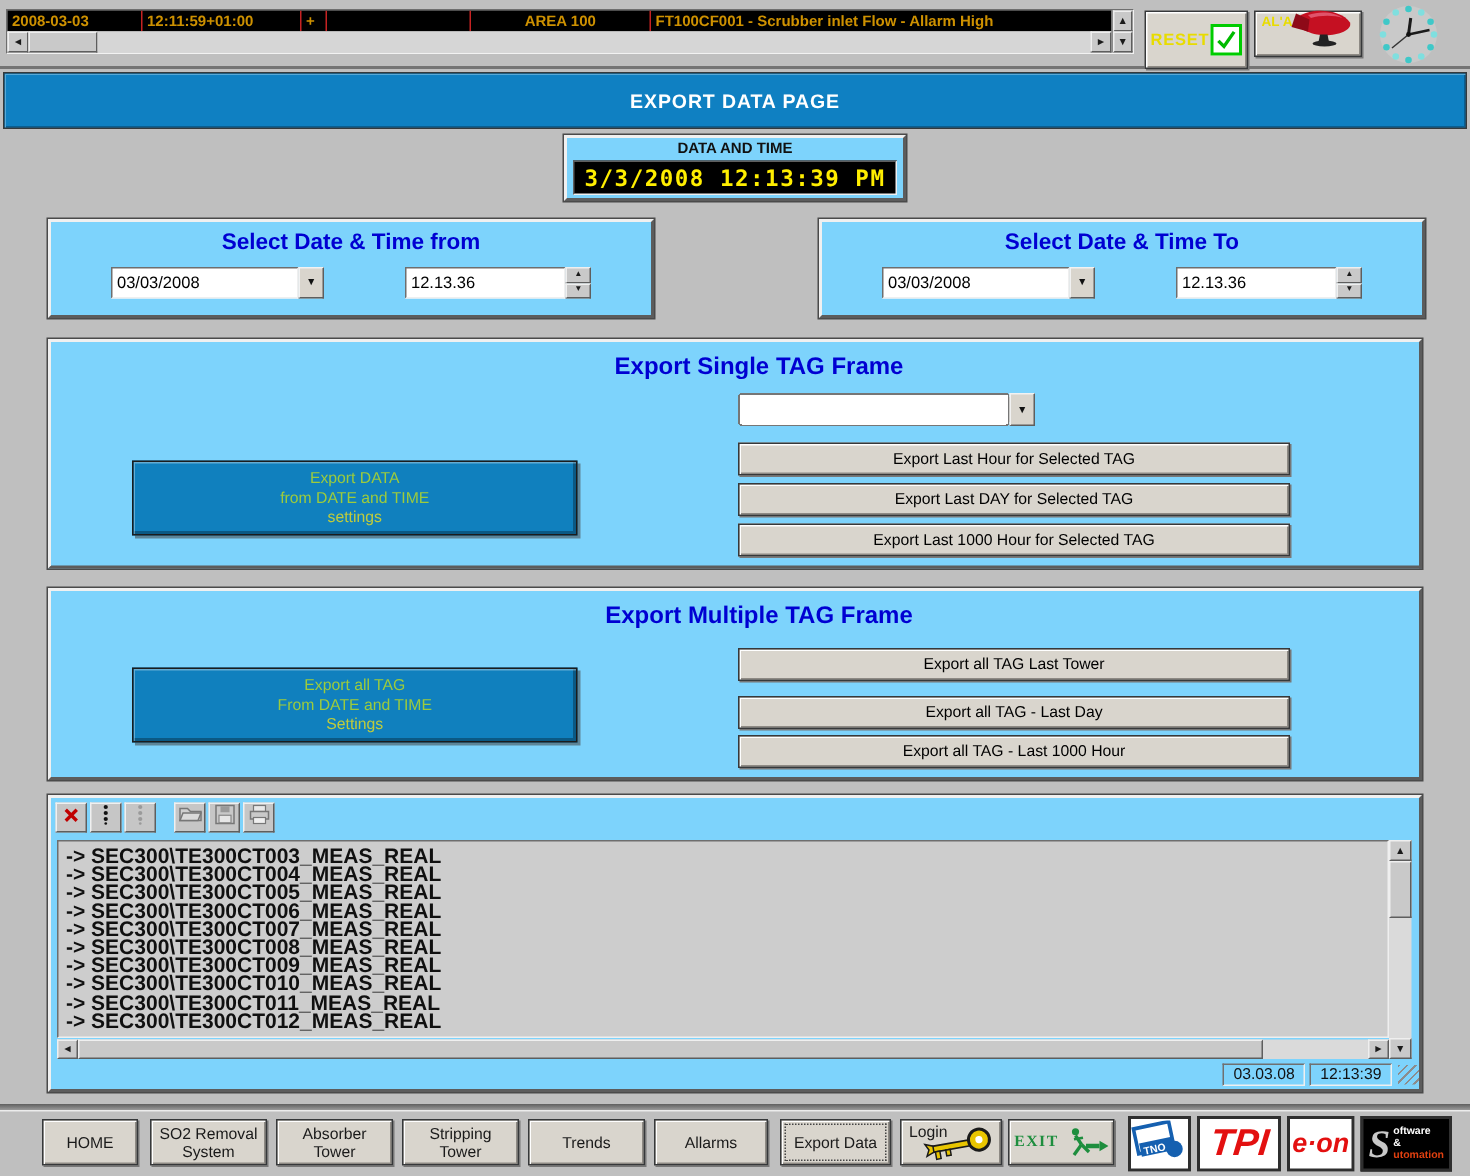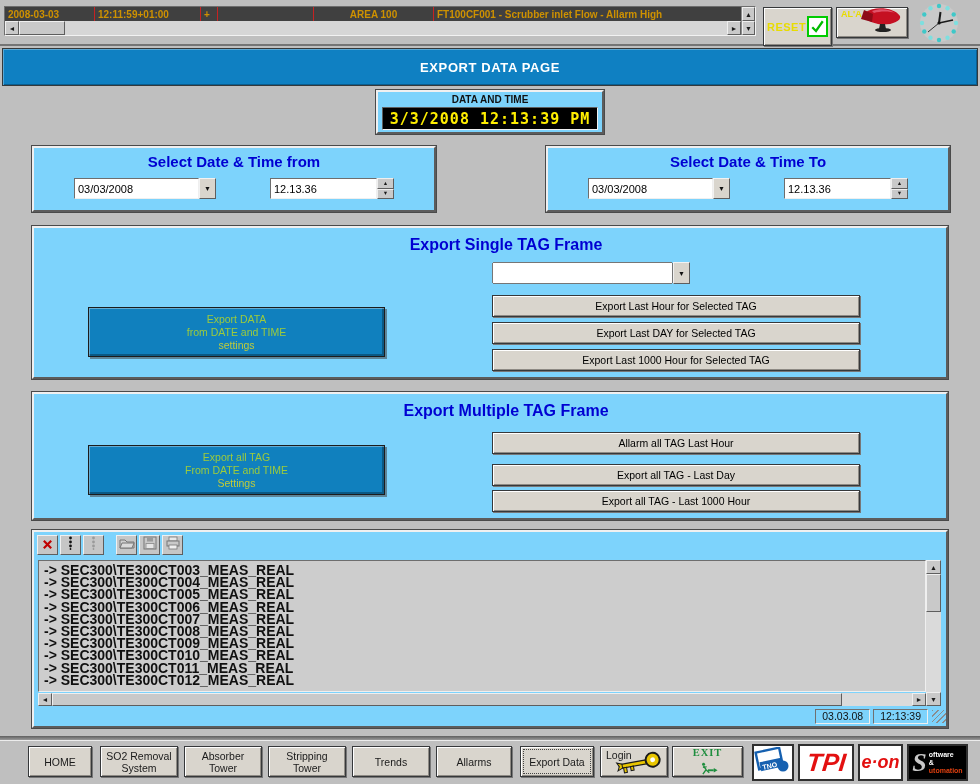--- a/index.html
+++ b/index.html
@@ -29,21 +29,21 @@
     font-size:7px; line-height:1; color:#1B1B1B;
   }
 
   
   .console { position:absolute; left:0; top:0; width:980px; height:46px;
     background:#BFBFBF; border-bottom:2px solid #747474; }
   .alarm-box { position:absolute; left:4px; top:6px; width:752px; height:30px;
     background:#C6C6C6; border:1px solid; border-color:#6E6E6E #F2F2F2 #F2F2F2 #6E6E6E;
     display:flex; }
   .alarm-main { flex:1; display:flex; flex-direction:column; min-width:0; }
-  .alarm-row { height:14px; background:#404040; display:flex; align-items:stretch;
+  .alarm-row { height:14px; background:#000000; display:flex; align-items:stretch;
     font-weight:bold; font-size:10px; color:#CE9100; white-space:nowrap; overflow:hidden; }
   .ac { display:flex; align-items:center; padding:0 3px; border-right:1px solid #C62222; overflow:hidden; }
   .ac-date{ width:90px; } .ac-time{ width:106px; } .ac-flag{ width:17px; }
   .ac-blank{ width:96px; } .ac-area{ width:120px; justify-content:center; } .ac-msg{ flex:1; border-right:none; }
   .alarm-hscroll { height:14px; display:flex; background:#D6D6D6; }
   .alarm-hscroll .sb { width:14px; }
   .hthumb-a { width:46px; background:#C9C9C9; border:1px solid; border-color:#EFEFEF #5E5E5E #5E5E5E #EFEFEF; }
   .atrack { flex:1; background:#D6D6D6; }
   .alarm-vcol { width:14px; display:flex; flex-direction:column; border-left:1px solid #8C8C8C; }
   .alarm-vcol .sb { flex:1; }
@@ -136,21 +136,21 @@
   .nav-sep { position:absolute; left:0; top:736px; width:980px; height:4px;
     background:linear-gradient(#5F5F5F,#9A9A9A); }
   .navbar { position:absolute; left:0; top:740px; width:980px; height:44px;
     background:#BFBFBF; box-shadow: inset 0 1px 0 #ECECEC; }
   .nav-btn { position:absolute; top:6px; height:31px;
     display:flex; align-items:center; justify-content:center; text-align:center;
     font-size:10.5px; line-height:12px; color:#1A1A1A; white-space:pre-line; }
   .nav-current { outline:1px dotted #444; outline-offset:-4px; }
   .login-btn span { position:absolute; top:2px; left:5px; font-size:10.5px; }
   .login-btn svg { position:absolute; right:1px; bottom:1px; }
-  .exit-btn { gap:3px;flex-direction:column; }
+  .exit-btn { gap:3px; }
   .exit-label { color:#1E8E3E; font-weight:bold; font-size:10.5px;
     font-family:"Liberation Serif", serif; letter-spacing:1px; }
   .logo { position:absolute; top:4px; height:37px; background:#fff; border:2px solid #2F2F2F;
     display:flex; align-items:center; justify-content:center; overflow:hidden; }
   .logo-tno { left:752px; width:42px; }
   .logo-tpi { left:798px; width:56px; }
   .logo-eon { left:858px; width:45px; }
   .logo-sa  { left:907px; width:61px; background:#000; }
   .tpi-text { color:#E31010; font-weight:bold; font-style:italic; font-size:25px; transform:skewX(-6deg); }
   .eon-text { color:#E31010; font-weight:bold; font-style:italic; font-size:18px; }
@@ -293,21 +293,21 @@
     <div class="act-btn btn3d" style="top:121px;">Export Last 1000 Hour for Selected TAG</div>
   </div>
 
   <div class="panel frame2">
     <div class="frame-title">Export Multiple TAG Frame</div>
     <div class="bluebtn" style="top:51px;">
       <span>Export all TAG</span>
       <span>From DATE and TIME</span>
       <span class="l3">Settings</span>
     </div>
-    <div class="act-btn btn3d" style="top:38px;">Allarm all TAG Last Hour</div>
+    <div class="act-btn btn3d" style="top:38px;">Export all TAG Last Tower</div>
     <div class="act-btn btn3d" style="top:70px;">Export all TAG - Last Day</div>
     <div class="act-btn btn3d" style="top:96px;">Export all TAG - Last 1000 Hour</div>
   </div>
 
   <div class="panel log-panel">
     <div class="toolbar">
       <div class="tb">
         <span>
           <svg width="11" height="11" viewBox="0 0 12 12">
               <line x1="2" y1="2" x2="10" y2="10" stroke="#C00000" stroke-width="2.4"></line>

